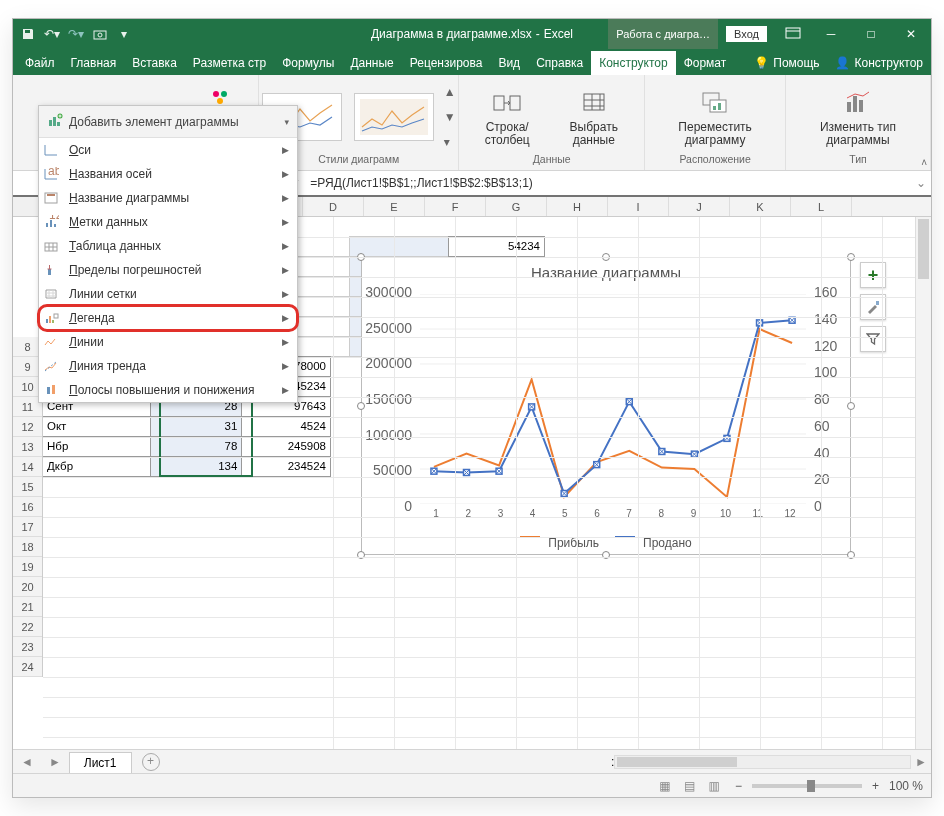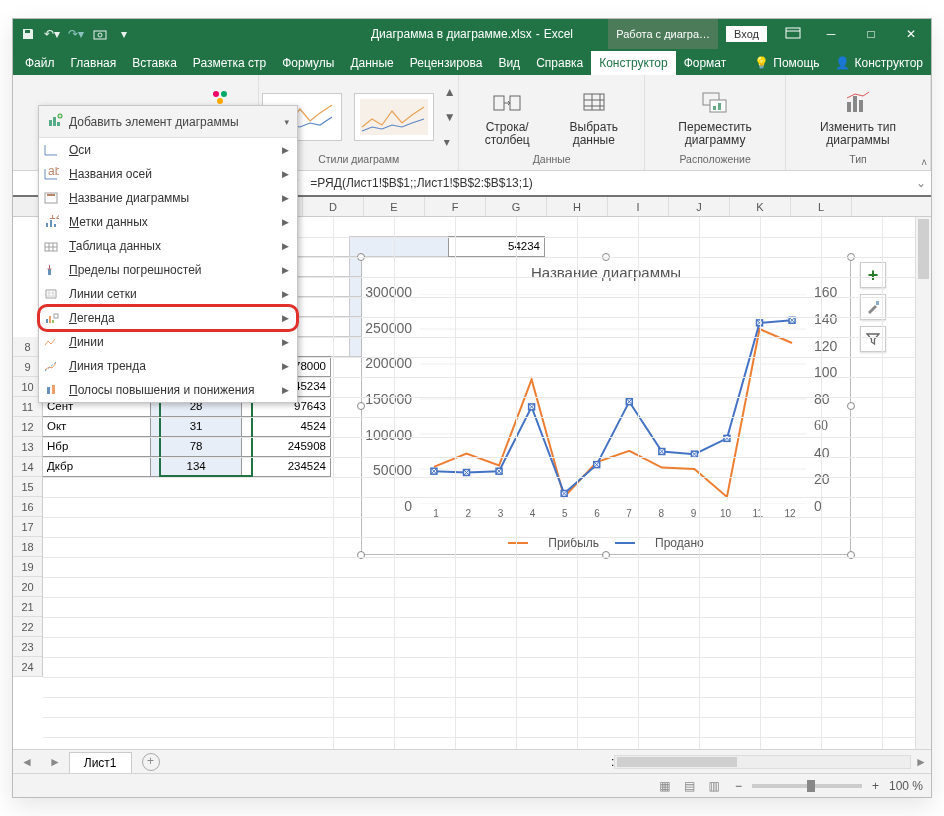--- a/index.html
+++ b/index.html
@@ -45,35 +45,35 @@
 .row-headers{position:absolute;left:0;top:20px;width:30px;background:#f3f3f3;border-right:1px solid #ccc;z-index:3}
 .row-headers div{height:20px;border-bottom:1px solid #ddd;text-align:center;font-size:11px;color:#555;line-height:20px}
 .corner{position:absolute;left:0;top:0;width:30px;height:20px;background:#f0f0f0;border-right:1px solid #ccc;border-bottom:1px solid #ccc;z-index:4}
 .cells{position:absolute;left:30px;top:20px;right:0;bottom:0}
 .gridlines-v{position:absolute;top:0;bottom:0;width:1px;background:#e8e8e8}
 .gridlines-h{position:absolute;left:0;right:0;height:1px;background:#e8e8e8}
 .table-area{position:absolute;left:0;top:0;width:288px}
 .trow{height:20px;display:flex}
 .tcell{border:1px solid #999;margin:-1px 0 0 -1px;padding:0 4px;line-height:18px;font-size:11.5px;background:#fff}
 .tc-a{width:118px}
-.tc-b{width:100px;text-align:center;background:#e8eef7}
+.tc-b{width:100px;text-align:right;background:#e8eef7}
 .tc-c{width:97px;text-align:right}
 .sel-border{position:absolute;border:2px solid #217346;pointer-events:none}
 .chart-container{position:absolute;left:318px;top:40px;width:490px;height:298px;background:#fff;border:1px solid #bbb}
 .chart-handle{position:absolute;width:8px;height:8px;background:#fff;border:1px solid #888;border-radius:4px}
 .chart-title{text-align:center;font-size:15px;color:#555;padding:6px 0}
 .plot{position:absolute;left:58px;top:36px;right:44px;bottom:50px}
 .y-axis-l{position:absolute;left:10px;top:34px;bottom:48px;width:44px}
 .y-axis-r{position:absolute;right:4px;top:34px;bottom:48px;width:36px}
 .ylabel{position:absolute;right:4px;font-size:14px;color:#666;transform:translateY(-50%)}
 .ylabel-r{left:4px;right:auto}
 .x-axis{position:absolute;left:58px;right:44px;bottom:30px;height:16px;display:flex;justify-content:space-between}
 .x-axis span{font-size:10px;color:#666;flex:1;text-align:center}
 .legend{position:absolute;bottom:4px;left:0;right:0;display:flex;justify-content:center;gap:16px;font-size:11px;color:#555}
-.legend span{display:flex;align-items:center;gap:20px}
+.legend span{display:flex;align-items:flex-start;gap:8px}
 .lsw{width:20px;height:2px}
 .chart-side-btns{position:absolute;right:-36px;top:4px;display:flex;flex-direction:column;gap:6px}
 .csb{width:26px;height:26px;border:1px solid #ccc;background:#fff;display:flex;align-items:center;justify-content:center;box-shadow:0 1px 2px rgba(0,0,0,.15)}
 .sheet-tabs{height:24px;border-top:1px solid #d4d4d4;display:flex;align-items:center;background:#f3f3f3;font-size:11px}
 .sheet-tabs .nav{padding:0 8px;color:#888}
 .stab{padding:3px 14px;background:#fff;border:1px solid #ccc;border-bottom:none;margin-bottom:-1px}
 .add-sheet{width:18px;height:18px;border:1px solid #aaa;border-radius:9px;margin-left:10px;text-align:center;line-height:15px;color:#888}
 .sheet-tabs .hscroll{margin-left:auto;width:320px;height:14px;display:flex;align-items:center}
 .hscroll-track{flex:1;height:14px;background:#eee;border:1px solid #ddd;position:relative}
 .statusbar{height:24px;background:#f3f3f3;border-top:1px solid #d4d4d4;display:flex;align-items:center;justify-content:flex-end;padding:0 8px;gap:10px;font-size:11px;color:#555}
@@ -471,21 +471,21 @@
               <div class="ylabel" style="top: 66.6667%;">100000</div>
               <div class="ylabel" style="top: 50%;">150000</div>
               <div class="ylabel" style="top: 33.3333%; text-align: center;">200000</div>
               <div class="ylabel" style="top: 16.6667%;">250000</div>
               <div class="ylabel" style="top: 0%;">300000</div>
             </div>
           <div class="y-axis-r" id="yaxR">
               <div class="ylabel ylabel-r" style="top: 100%;">0</div>
               <div class="ylabel ylabel-r" style="top: 87.5%;">20</div>
               <div class="ylabel ylabel-r" style="top: 75%;">40</div>
-              <div class="ylabel ylabel-r" style="top: 62.5%; font-family: Liberation Serif, serif;">60</div>
+              <div class="ylabel ylabel-r" style="top: 62.5%;">60</div>
               <div class="ylabel ylabel-r" style="top: 50%;">80</div>
               <div class="ylabel ylabel-r" style="top: 37.5%;">100</div>
               <div class="ylabel ylabel-r" style="top: 25%;">120</div>
               <div class="ylabel ylabel-r" style="top: 12.5%;">140</div>
               <div class="ylabel ylabel-r" style="top: 0%;">160</div>
             </div>
           <div class="plot">
             <svg id="plotsvg" width="100%" height="100%" viewBox="0 0 388 212" preserveAspectRatio="none">
                 <line x1="0" x2="388" y1="212" y2="212" stroke="#eee"></line>
                 <line x1="0" x2="388" y1="176.66666666666669" y2="176.66666666666669" stroke="#eee"></line>

